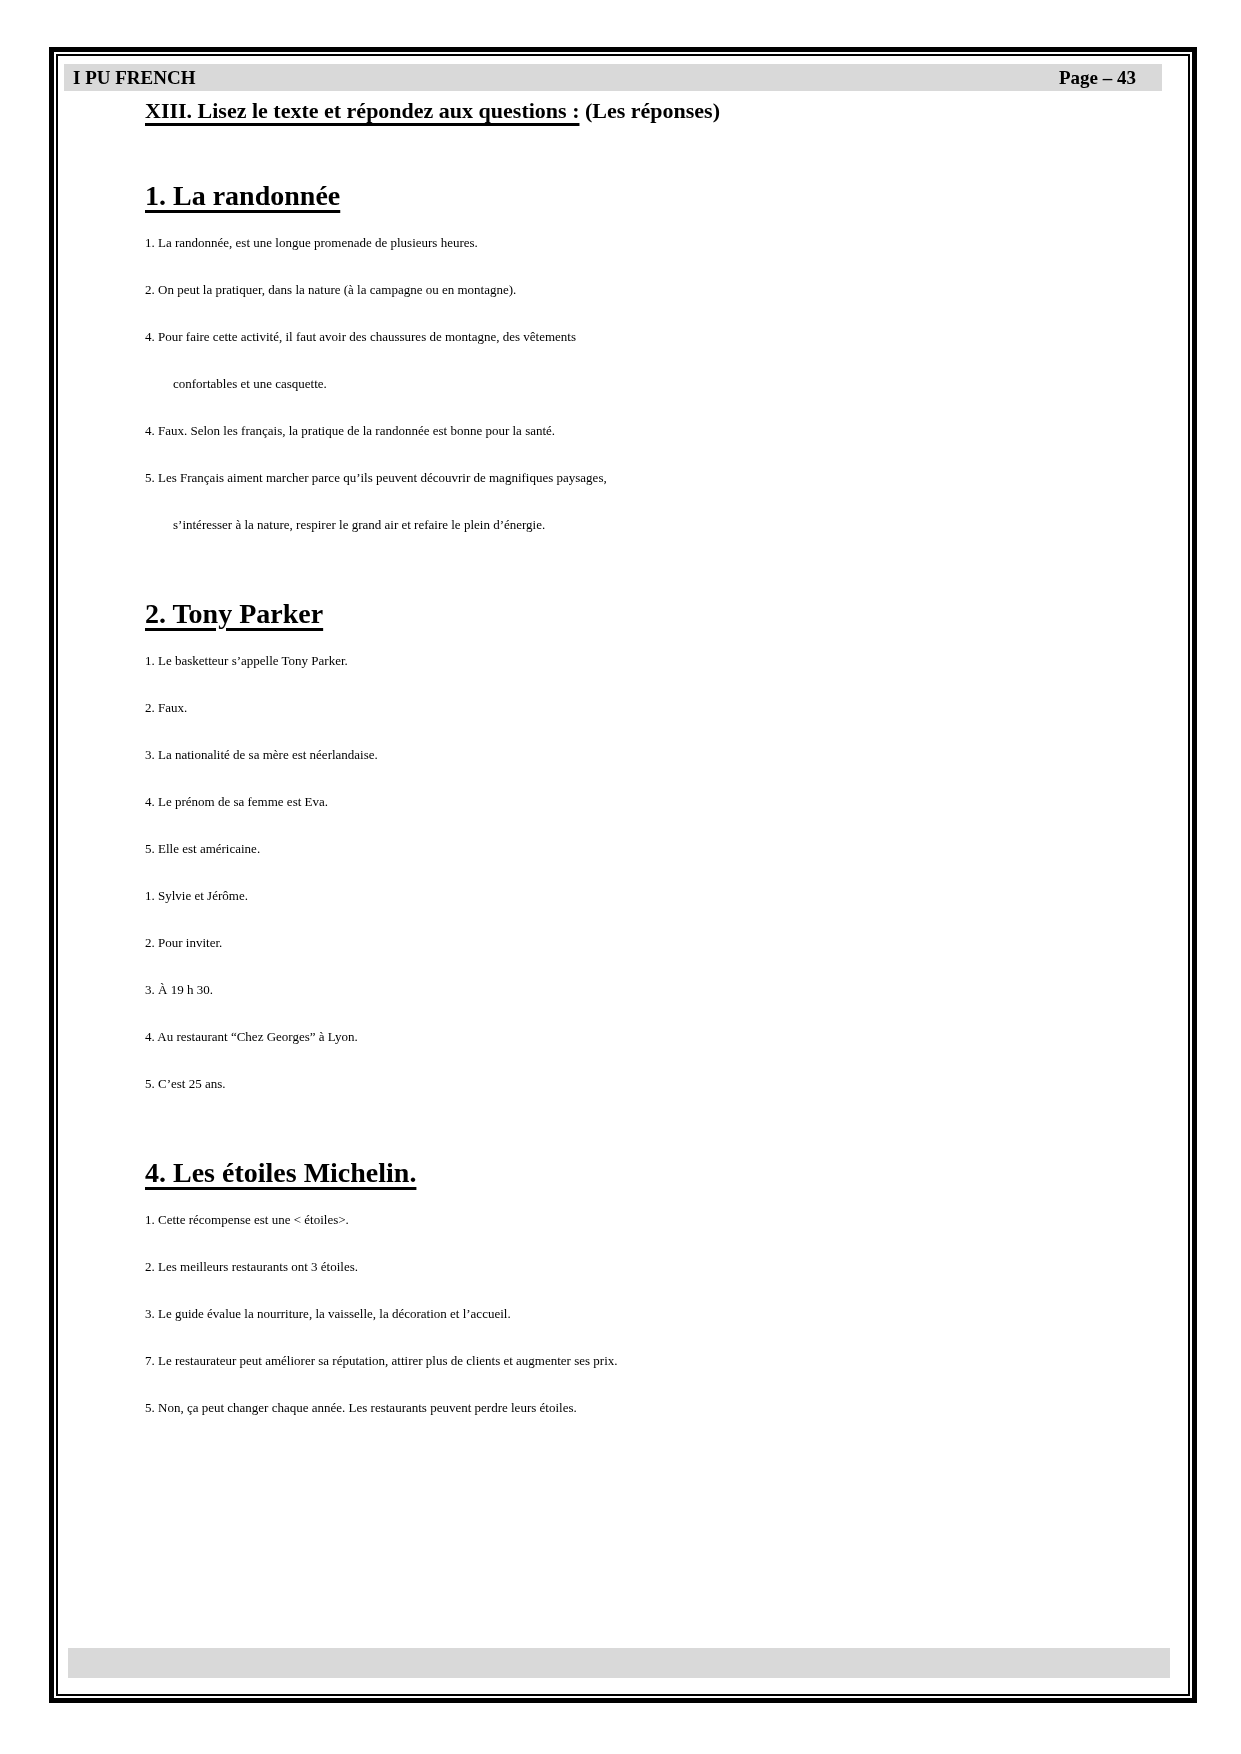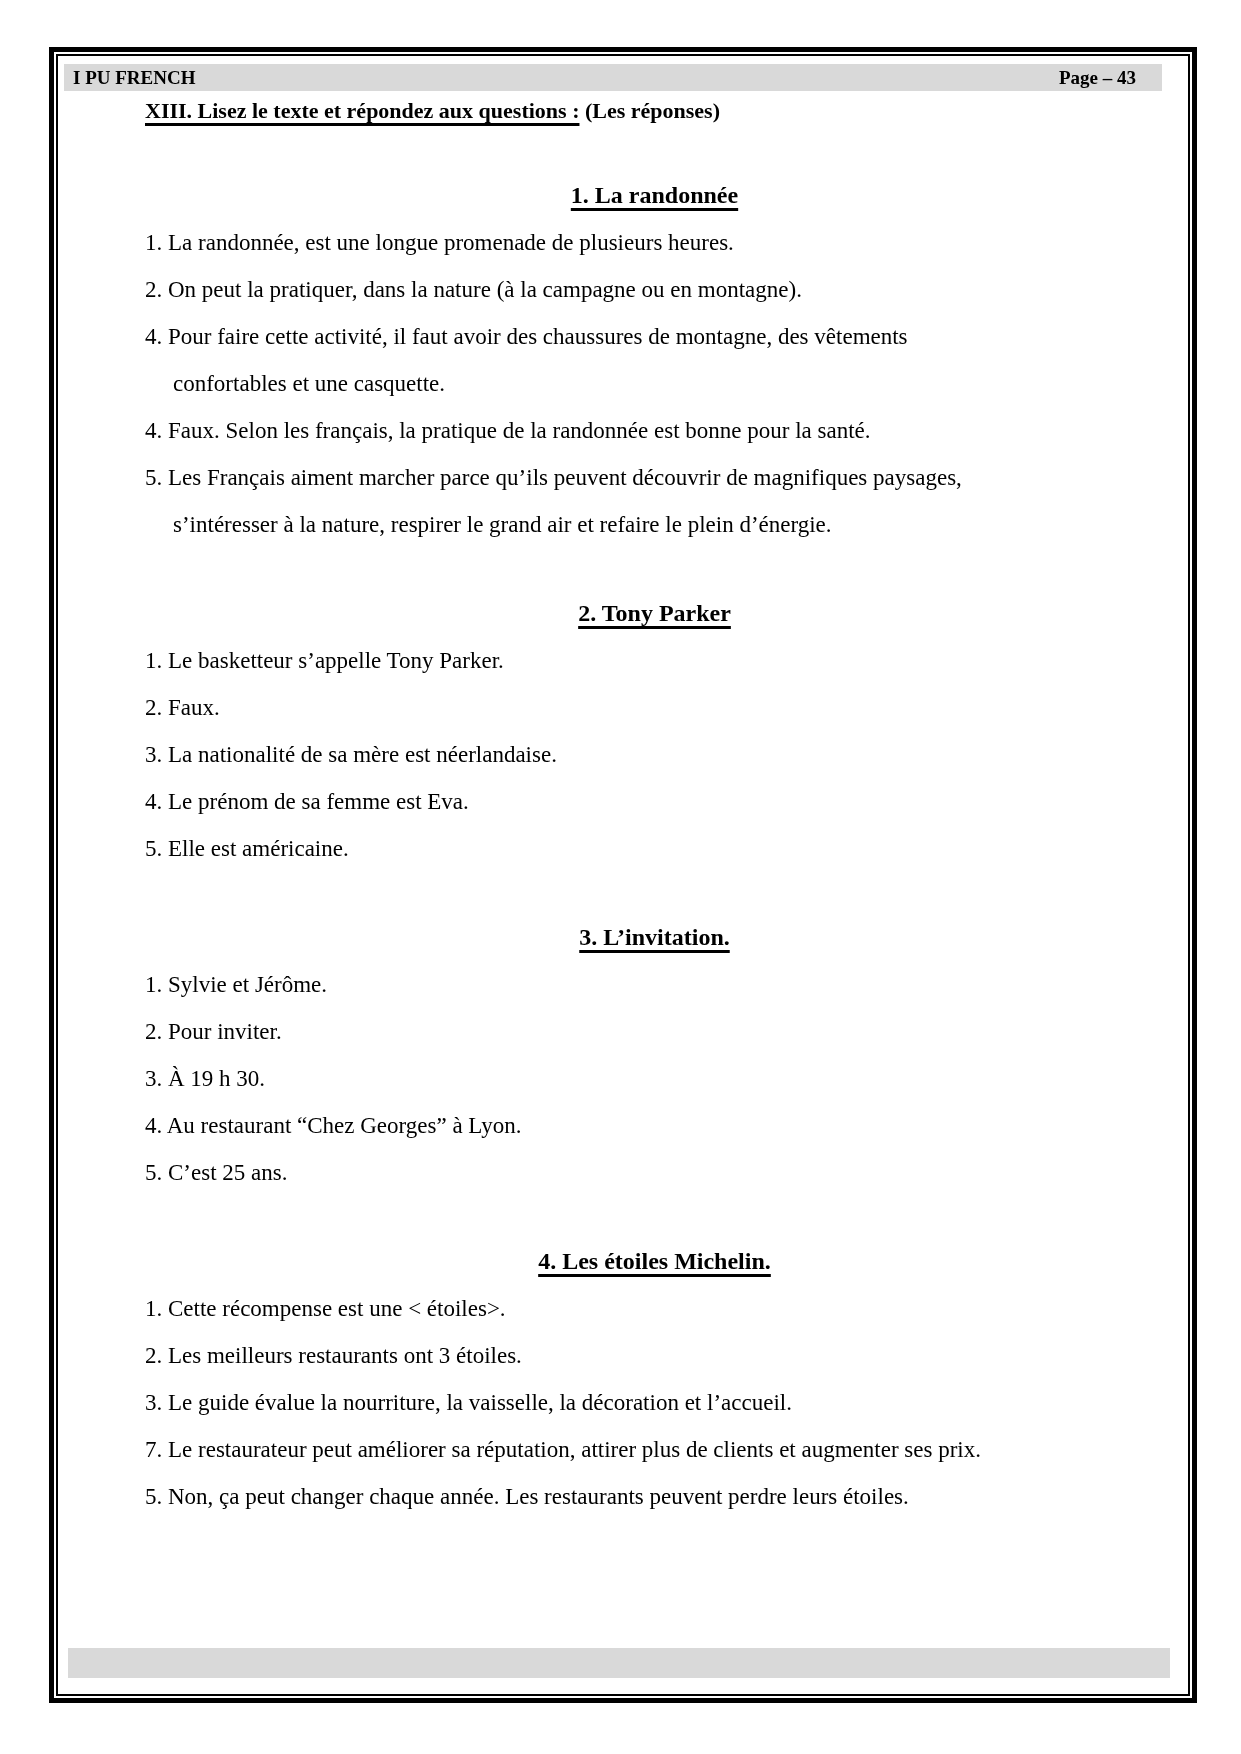--- a/index.html
+++ b/index.html
@@ -45,33 +45,32 @@
     line-height: 38px;
     white-space: nowrap;
   }
   .u-line {
     text-decoration: underline;
     text-decoration-thickness: 2.5px;
     text-underline-offset: 5px;
   }
   .section-heading {
     margin-top: 42px;
-    font-size: 24px;
+    font-size: 28px;
     font-weight: bold;
     line-height: 47px;
     white-space: nowrap;
-    text-align: center;
   }
   .section-heading span {
     text-decoration: underline;
     text-decoration-thickness: 2.5px;
     text-underline-offset: 5px;
   }
   .line {
-    font-size: 23px;
+    font-size: 13px;
     line-height: 47px;
     white-space: nowrap;
   }
   .cont { padding-left: 28px; }
   .footer-bar {
     position: absolute;
     left: 10px; right: 18px; bottom: 16px;
     height: 30px;
   }
 </style>
@@ -103,21 +102,20 @@
           </section>
           <section>
             <div class="section-heading"><span>2. Tony Parker</span></div>
             <div class="line">1. Le basketteur s’appelle Tony Parker.</div>
             <div class="line">2. Faux.</div>
             <div class="line">3. La nationalité de sa mère est néerlandaise.</div>
             <div class="line">4. Le prénom de sa femme est Eva.</div>
             <div class="line">5. Elle est américaine.</div>
           </section>
           <section>
-            <div class="section-heading"><span>3. L’invitation.</span></div>
             <div class="line">1. Sylvie et Jérôme.</div>
             <div class="line">2. Pour inviter.</div>
             <div class="line">3. À 19 h 30.</div>
             <div class="line">4. Au restaurant “Chez Georges” à Lyon.</div>
             <div class="line">5. C’est 25 ans.</div>
           </section>
           <section>
             <div class="section-heading"><span>4. Les étoiles Michelin.</span></div>
             <div class="line">1. Cette récompense est une &lt; étoiles&gt;.</div>
             <div class="line">2. Les meilleurs restaurants ont 3 étoiles.</div>

